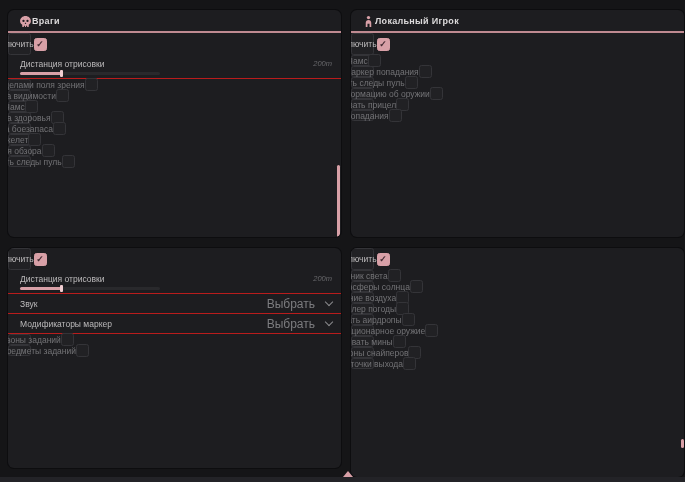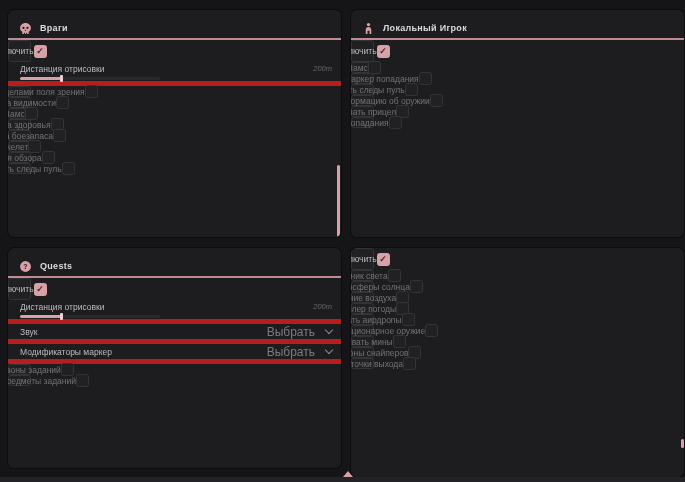--- a/index.html
+++ b/index.html
@@ -11,32 +11,32 @@
   .panel{
     position:absolute;background:#1d1d20;border-radius:6px;
     box-shadow:0 0 0 1px #0d0d0f;overflow:hidden;
   }
   #panel-0{left:8px;top:10px;width:333px;height:227px;}
   #panel-1{left:351px;top:10px;width:333px;height:227px;}
   #panel-2{left:8px;top:248px;width:333px;height:220px;}
   #panel-3{left:351px;top:248px;width:333px;height:229px;}
 
   .phead{
-    height:20px;display:flex;align-items:center;gap:8px;
-    padding:1px 12px 0 11px;border-bottom:2px solid #bf8a91;margin-top:7px;
+    height:20px;display:flex;align-items:center;gap:0;
+    padding:1px 12px 0 11px;border-bottom:2px solid #bf8a91;
   }
   .ptitle{color:#dcdadb;font-size:9px;font-weight:bold;letter-spacing:.3px;}
   .picon{width:13px;height:13px;display:flex;align-items:center;}
   .picon svg{width:13px;height:13px;}
 
   .rows{display:block;}
   .row{
     box-sizing:border-box;height:20px;
     display:flex;align-items:center;justify-content:space-between;
-    padding:0 9px 0 12px;border-bottom:5px solid #b91c1c;
+    padding:0 9px 0 12px;border-bottom:1px solid #b91c1c;
   }
   .row.first{height:22px;}
   .row.slider{height:24px;flex-direction:column;justify-content:center;align-items:stretch;}
   .rlabel{font-size:8.5px;color:#737376;white-space:nowrap;}
   .row.bright .rlabel{color:#bcbabb;}
 
   .checkbox{
     width:11px;height:11px;border-radius:2.5px;flex:0 0 auto;
     background:#212124;border:1px solid #343438;
     display:flex;align-items:center;justify-content:center;
@@ -183,29 +183,20 @@
         <div class="checkbox"></div>
       </div>
       <div class="row checkbox">
         <span class="rlabel">Звук попадания</span>
         <div class="checkbox"></div>
       </div>
     </div>
 </section>
 
 <section class="panel" id="panel-2">
-  <header class="phead">
-    <span class="picon">
-        <svg viewBox="0 0 24 24">
-          <circle cx="12" cy="12" r="10" fill="#d8a0a7"></circle>
-          <text x="12" y="16.6" text-anchor="middle" font-size="13" font-weight="bold" fill="#1d1d20">?</text>
-        </svg>
-      </span>
-    <span class="ptitle">Quests</span>
-  </header>
   <div class="rows">
       <div class="row checkbox first bright">
         <span class="rlabel">Включить</span>
         <div class="checkbox checked">
           <span class="mark">✓</span>
         </div>
       </div>
       <div class="row slider bright">
         <div class="slider-top">
           <span class="rlabel">Дистанция отрисовки</span>

